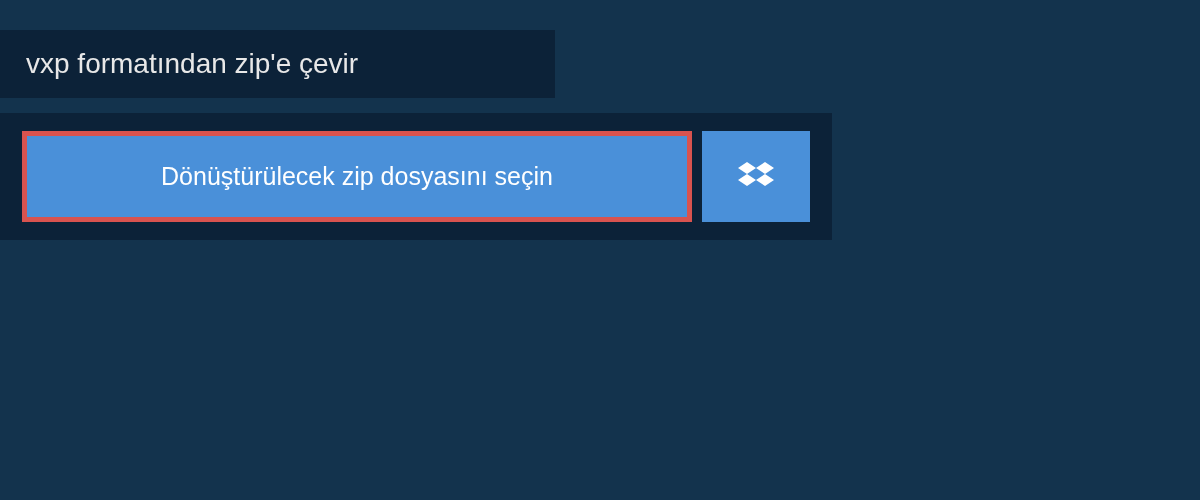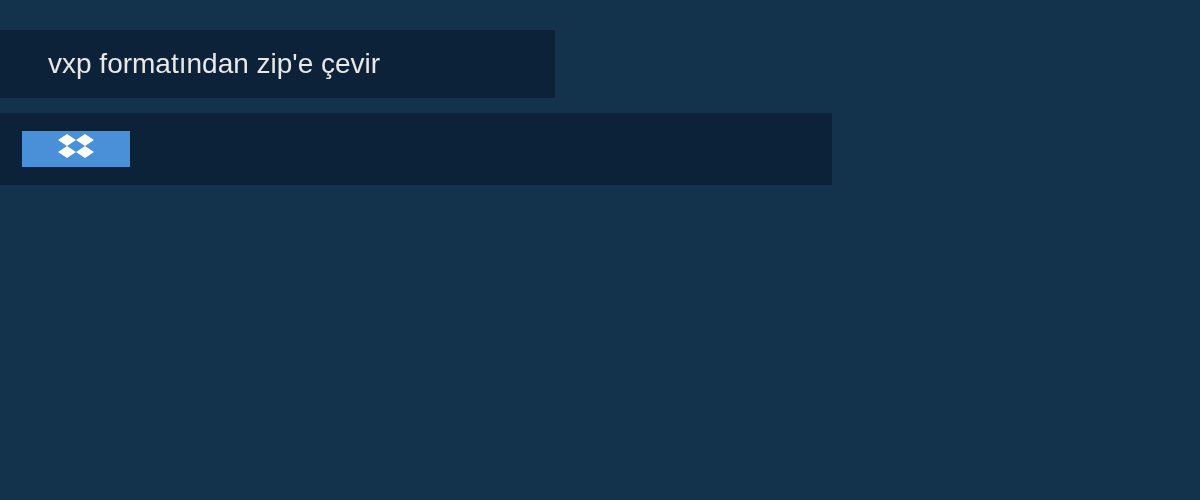--- a/index.html
+++ b/index.html
@@ -12,21 +12,21 @@
       height: 500px;
       background-color: #13334d;
       font-family: -apple-system, BlinkMacSystemFont, "Segoe UI", Arial, sans-serif;
       overflow: hidden;
     }
     .tab-header {
       background-color: #0c2238;
       color: #e8e8e8;
       font-size: 28px;
       font-weight: 400;
-      padding: 18px 48px;
+      padding: 18px 26px;
       display: inline-block;
       margin-top: 30px;
       margin-left: 0;
       width: 555px;
     }
     .upload-panel {
       background-color: #0c2238;
       margin-top: 15px;
       padding: 18px 22px;
       width: 832px;
@@ -64,20 +64,23 @@
 </head>
 <body>
 
 
 
 <div class="tab-header">
   <span>vxp formatından zip'e çevir</span>
 </div>
 
 <div class="upload-panel">
+  <div class="select-file-button">
+    <span>Dönüştürülecek zip dosyasını seçin</span>
+  </div>
   <div class="dropbox-button">
     <svg class="dropbox-icon" viewBox="0 0 24 24">
       <path d="M6 2L0 6l6 4-6 4 6 4 6-4 6 4 6-4-6-4 6-4-6-4-6 4-6-4zm6 4l6 4-6 4-6-4 6-4z"></path>
     </svg>
   </div>
 </div>
 
 
 
 

